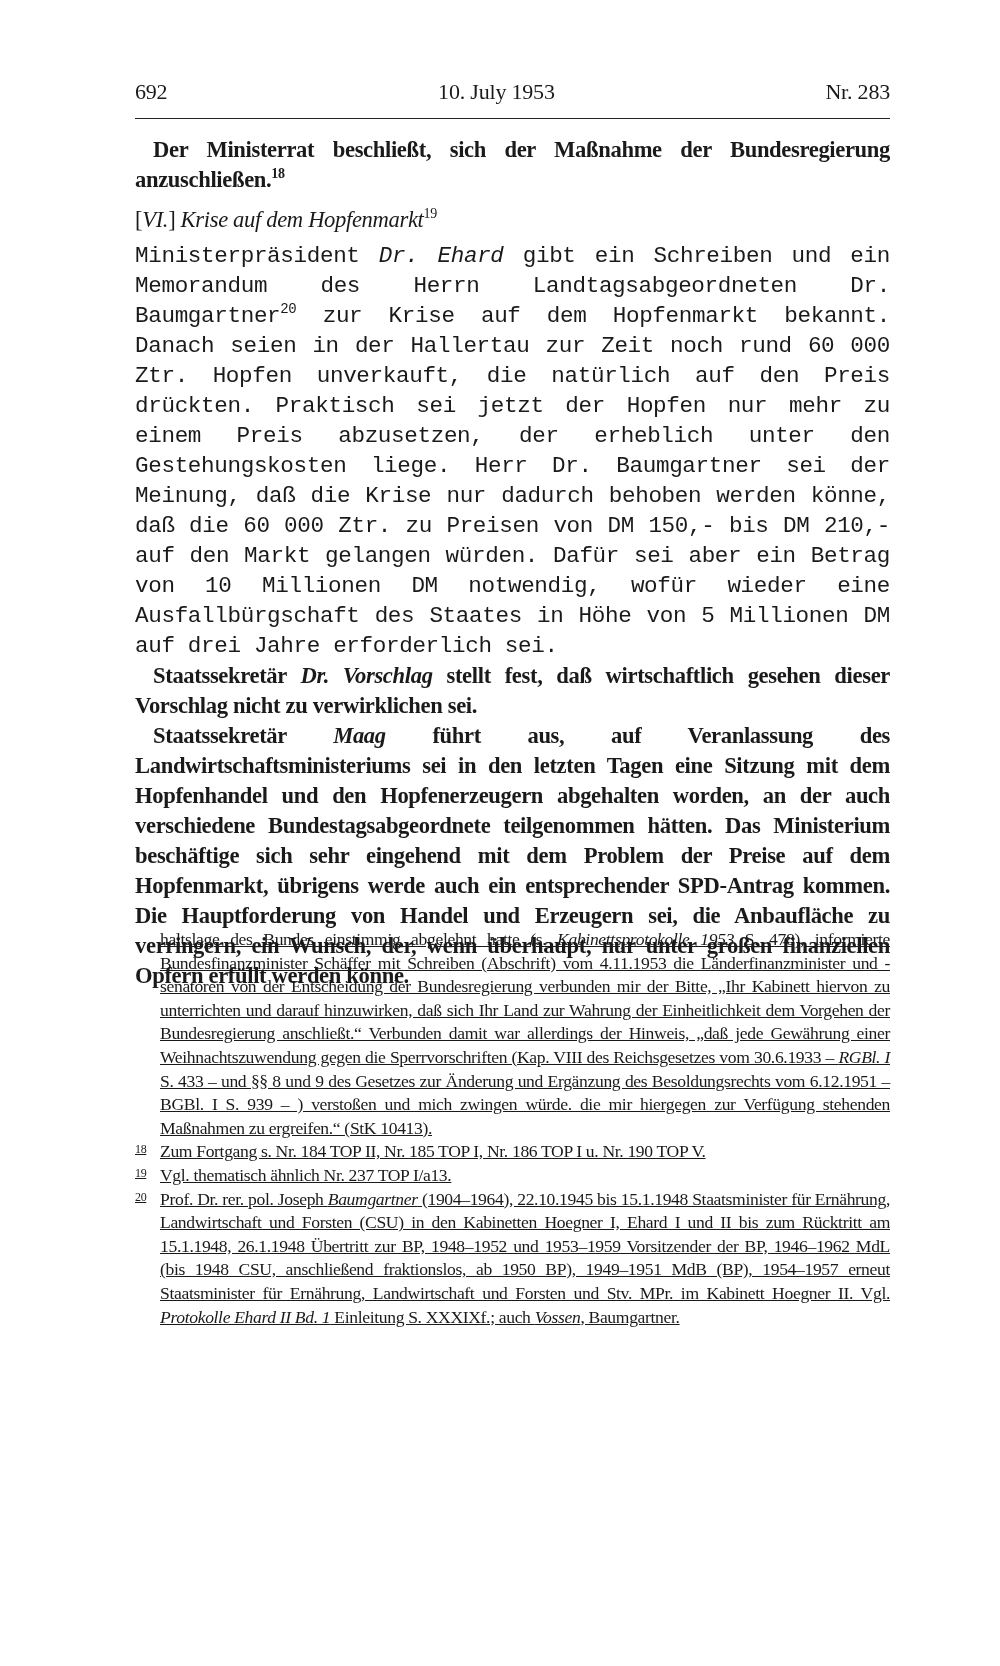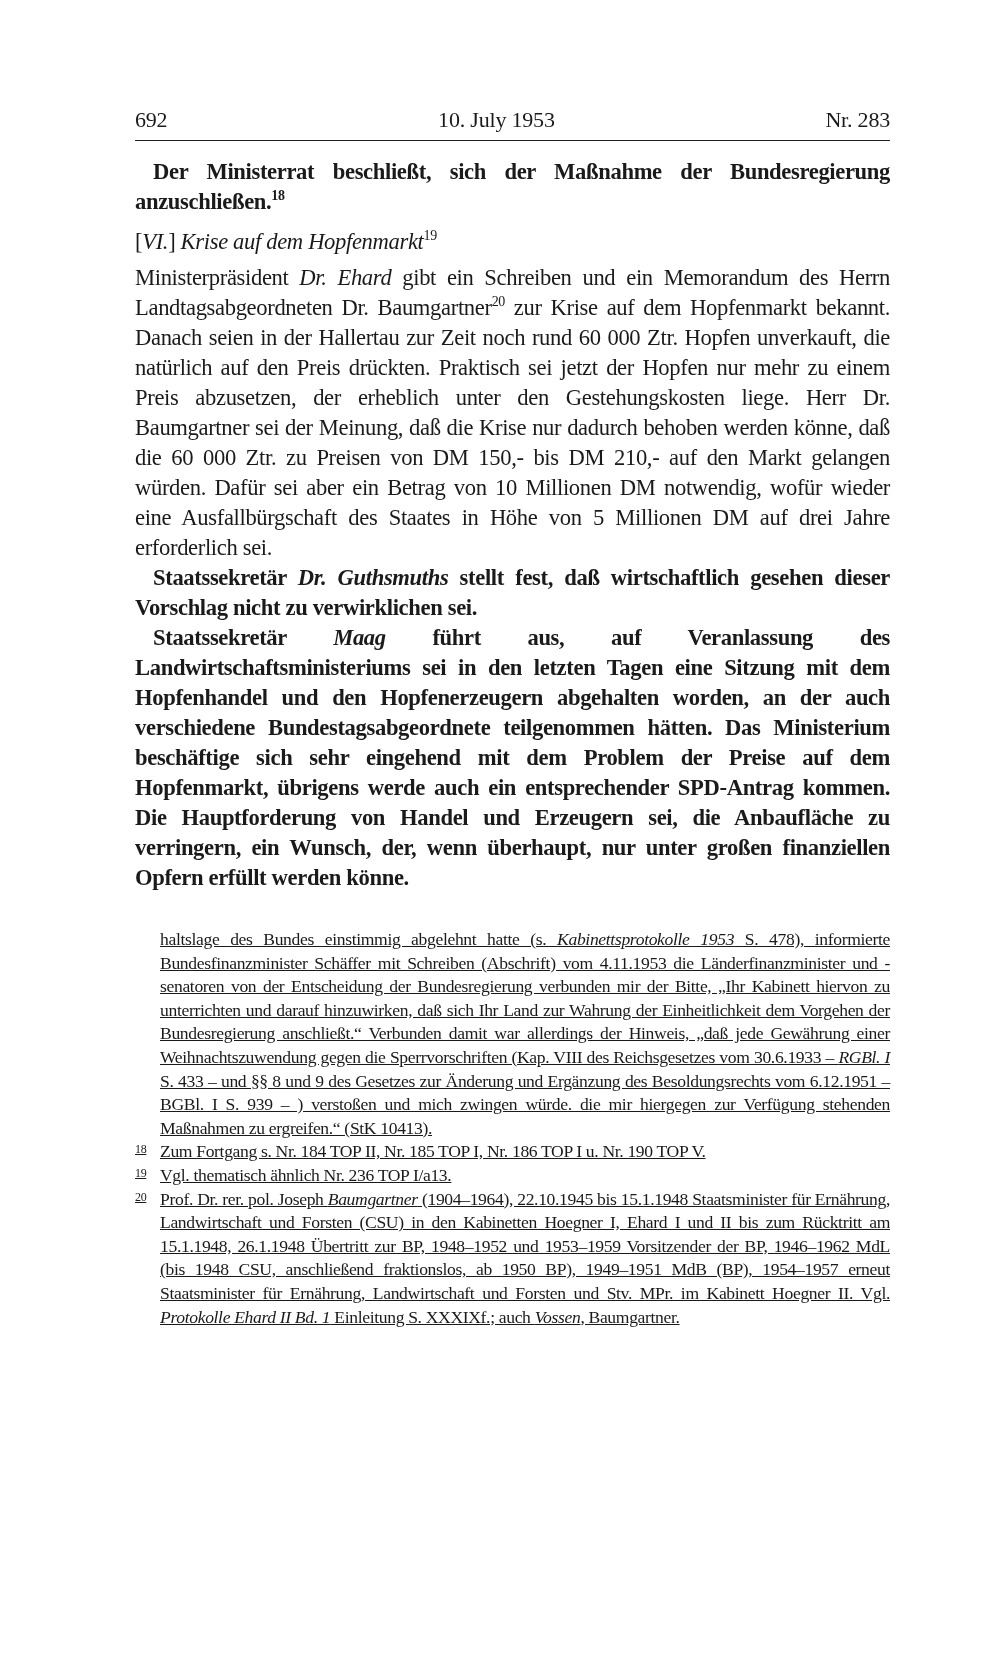--- a/index.html
+++ b/index.html
@@ -5,36 +5,35 @@
   html, body { margin: 0; padding: 0; background: #ffffff; }
   body {
     width: 1000px; height: 1666px; position: relative; overflow: hidden;
     font-family: "Liberation Serif", "DejaVu Serif", serif;
     color: #1a1a1a;
   }
   .page { position: absolute; left: 135px; top: 78px; width: 755px; }
   .header {
     display: flex; justify-content: space-between; align-items: baseline;
     font-size: 22px; line-height: 28px;
-    padding-bottom: 6px;
+    padding-bottom: 12px;
     border-bottom: 1.5px solid #222;
     letter-spacing: -0.2px;
-    margin-top: 28px;
   }
   .header span { white-space: nowrap; }
   .body-text {
     margin-top: 16px;
     font-size: 22.6px; line-height: 30px;
     text-align: justify;
     letter-spacing: -0.35px;
   }
   .body-text p { margin: 0; }
   .body-text p.indent { text-indent: 18px; font-weight: bold; }
   .body-text p.heading { margin: 10px 0 6px 0; font-size: 22.6px; }
-  .body-text p.heading + p { margin-top: 4px; }
+  .body-text p.heading + p { margin-top: 4px; font-family: Liberation Mono, monospace; }
   .sup { font-size: 14px; vertical-align: super; line-height: 0; }
   .footnotes {
     position: absolute; left: 135px; top: 928px; width: 755px;
     font-size: 17.6px; line-height: 23.6px;
     text-align: justify;
     letter-spacing: -0.35px;
     text-decoration: underline;
   }
   .fn-cont { margin-left: 25px; }
   .fn { display: flex; }
@@ -52,34 +51,34 @@
     <span>Nr. 283</span>
   </div>
 
   <div class="body-text">
     <p class="indent"><span>Der Ministerrat beschließt, sich der Maßnahme der Bundesregierung anzuschließen.</span><span class="sup">18</span></p>
 
     <p class="heading">[<i>VI.</i>] <i>Krise auf dem Hopfenmarkt</i><span class="sup">19</span></p>
 
     <p><span>Ministerpräsident </span><i>Dr. Ehard</i><span> gibt ein Schreiben und ein Memorandum des Herrn Landtagsabgeordneten Dr. Baumgartner</span><span class="sup">20</span><span> zur Krise auf dem Hopfenmarkt bekannt. Danach seien in der Hallertau zur Zeit noch rund 60 000 Ztr. Hopfen unverkauft, die natürlich auf den Preis drückten. Praktisch sei jetzt der Hopfen nur mehr zu einem Preis abzusetzen, der erheblich unter den Gestehungskosten liege. Herr Dr. Baumgartner sei der Meinung, daß die Krise nur dadurch behoben werden könne, daß die 60 000 Ztr. zu Preisen von DM 150,- bis DM 210,- auf den Markt gelangen würden. Dafür sei aber ein Betrag von 10 Millionen DM notwendig, wofür wieder eine Ausfallbürgschaft des Staates in Höhe von 5 Millionen DM auf drei Jahre erforderlich sei.</span></p>
 
-    <p class="indent"><span>Staatssekretär </span><i>Dr. Guthsmuths</i><span> stellt fest, daß wirtschaftlich gesehen dieser Vorschlag nicht zu verwirklichen sei.</span></p>
+    <p class="indent"><span>Staatssekretär </span><i>Dr. Vorschlag</i><span> stellt fest, daß wirtschaftlich gesehen dieser Vorschlag nicht zu verwirklichen sei.</span></p>
 
     <p class="indent"><span>Staatssekretär </span><i>Maag</i><span> führt aus, auf Veranlassung des Landwirtschaftsministeriums sei in den letzten Tagen eine Sitzung mit dem Hopfenhandel und den Hopfenerzeugern abgehalten worden, an der auch verschiedene Bundestagsabgeordnete teilgenommen hätten. Das Ministerium beschäftige sich sehr eingehend mit dem Problem der Preise auf dem Hopfenmarkt, übrigens werde auch ein entsprechender SPD-Antrag kommen. Die Hauptforderung von Handel und Erzeugern sei, die Anbaufläche zu verringern, ein Wunsch, der, wenn überhaupt, nur unter großen finanziellen Opfern erfüllt werden könne.</span></p>
   </div>
 </div>
 
 <div class="footnotes">
   <div class="fn-cont"><span>haltslage des Bundes einstimmig abgelehnt hatte (s. </span><i>Kabinettsprotokolle 1953</i><span> S. 478), informierte Bundesfinanzminister Schäffer mit Schreiben (Abschrift) vom 4.11.1953 die Länderfinanzminister und -senatoren von der Entscheidung der Bundesregierung verbunden mir der Bitte, „Ihr Kabinett hiervon zu unterrichten und darauf hinzuwirken, daß sich Ihr Land zur Wahrung der Einheitlichkeit dem Vorgehen der Bundesregierung anschließt.“ Verbunden damit war allerdings der Hinweis, „daß jede Gewährung einer Weihnachtszuwendung gegen die Sperrvorschriften (Kap. VIII des Reichsgesetzes vom 30.6.1933 – </span><i>RGBl. I</i><span> S. 433 – und §§ 8 und 9 des Gesetzes zur Änderung und Ergänzung des Besoldungsrechts vom 6.12.1951 – BGBl. I S. 939 – ) verstoßen und mich zwingen würde. die mir hiergegen zur Verfügung stehenden Maßnahmen zu ergreifen.“ (StK 10413).</span></div>
 
   <div class="fn">
     <span class="num">18</span>
     <span class="txt">Zum Fortgang s. Nr. 184 TOP II, Nr. 185 TOP I, Nr. 186 TOP I u. Nr. 190 TOP V.</span>
   </div>
   <div class="fn">
     <span class="num">19</span>
-    <span class="txt">Vgl. thematisch ähnlich Nr. 236 TOP I/a13.</span>
+    <span class="txt">Vgl. thematisch ähnlich Nr. 237 TOP I/a13.</span>
   </div>
   <div class="fn">
     <span class="num">20</span>
     <span class="txt"><span>Prof. Dr. rer. pol. Joseph </span><i>Baumgartner</i><span> (1904–1964), 22.10.1945 bis 15.1.1948 Staatsminister für Ernährung, Landwirtschaft und Forsten (CSU) in den Kabinetten Hoegner I, Ehard I und II bis zum Rücktritt am 15.1.1948, 26.1.1948 Übertritt zur BP, 1948–1952 und 1953–1959 Vorsitzender der BP, 1946–1962 MdL (bis 1948 CSU, anschließend fraktionslos, ab 1950 BP), 1949–1951 MdB (BP), 1954–1957 erneut Staatsminister für Ernährung, Landwirtschaft und Forsten und Stv. MPr. im Kabinett Hoegner II. Vgl. </span><i>Protokolle Ehard II Bd. 1</i><span> Einleitung S. XXXIXf.; auch </span><i>Vossen</i><span>, Baumgartner.</span></span>
   </div>
 </div>
 
 </body></html>

